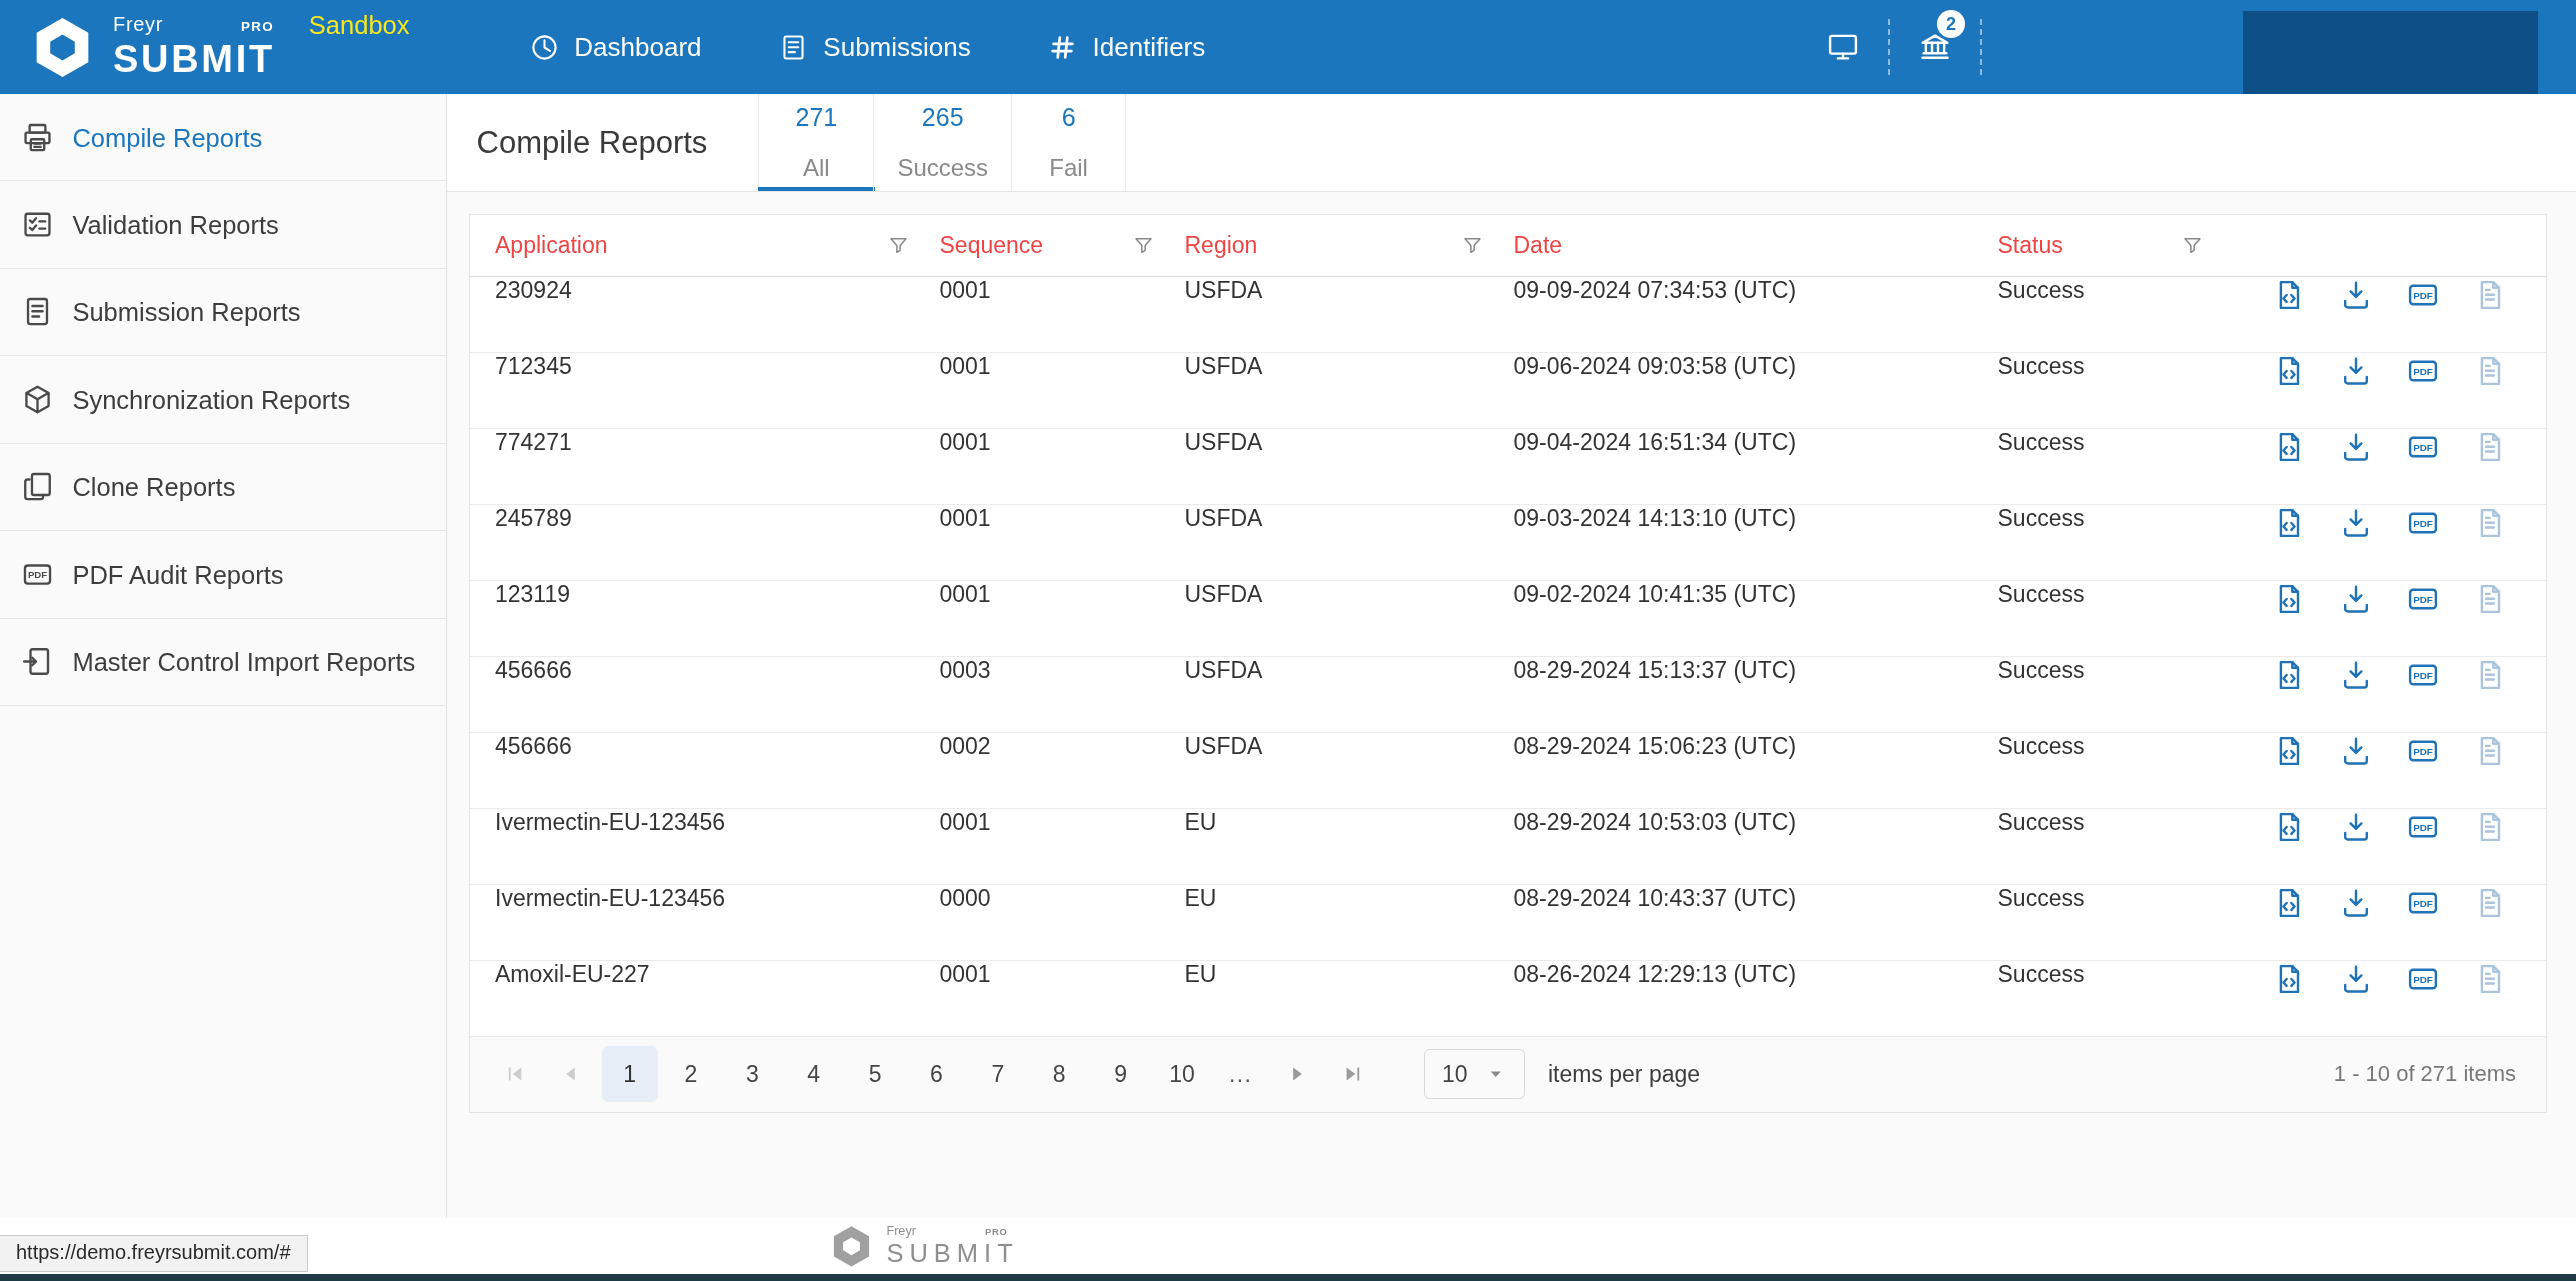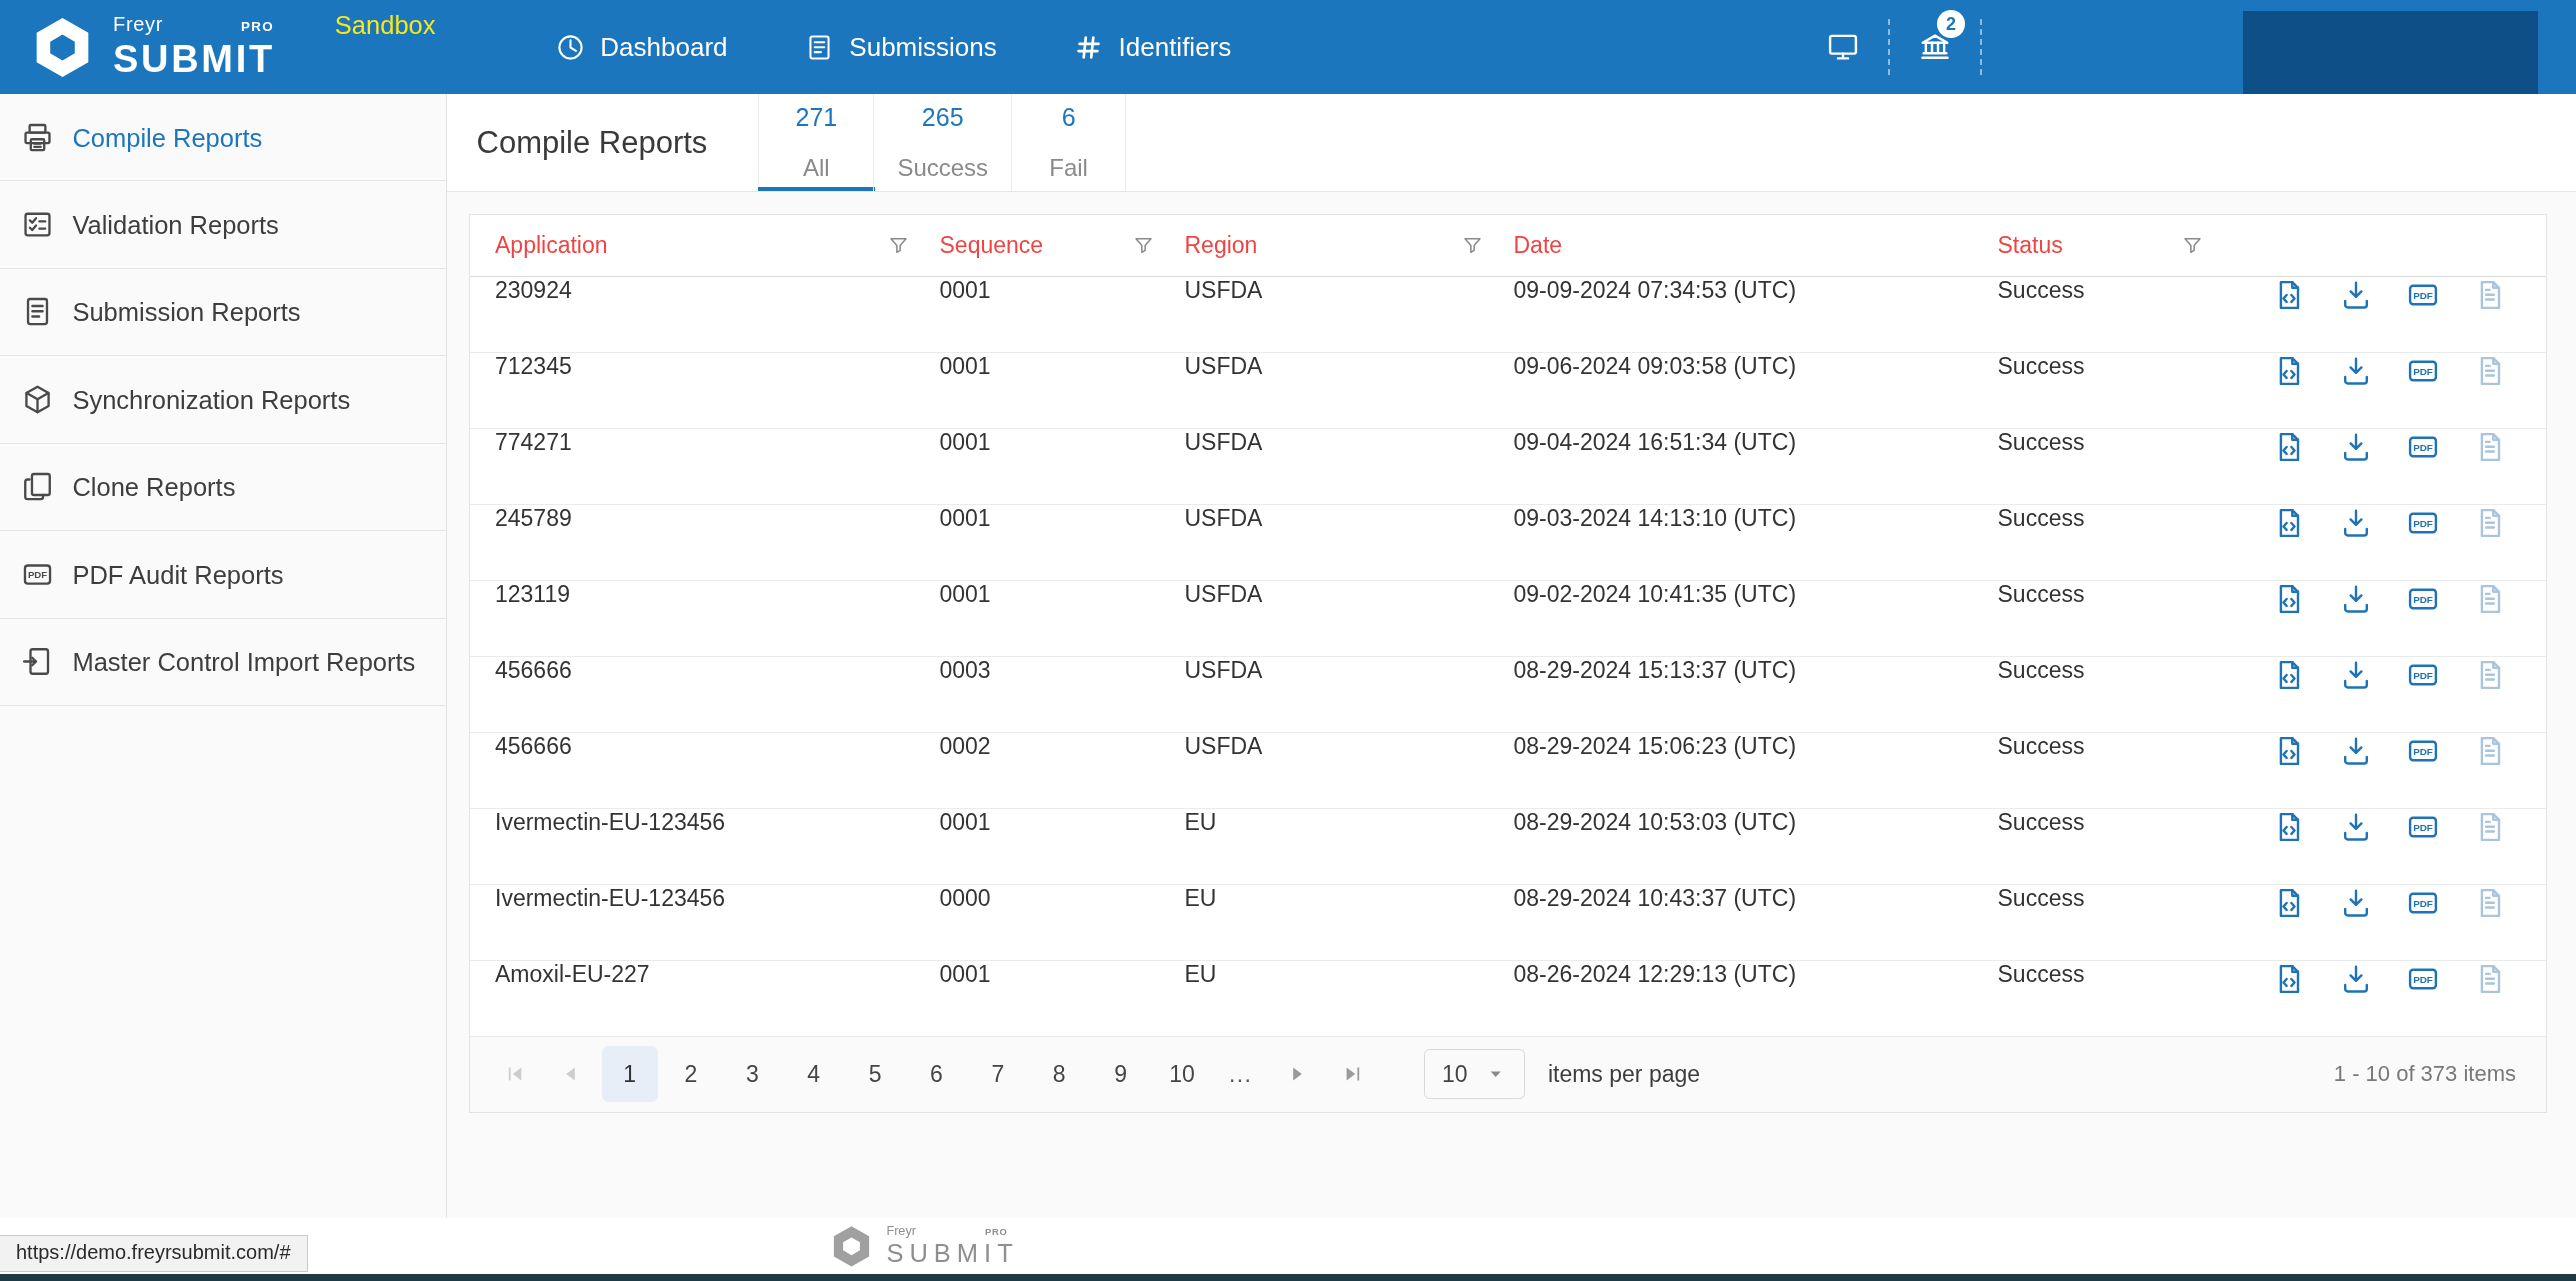--- a/index.html
+++ b/index.html
@@ -8,21 +8,21 @@
 
 
 .topbar{position:relative;height:94px;background:#1b76bd;display:flex;color:#fff}
 .brand{display:flex;align-items:center;gap:19px;padding-left:31px;cursor:pointer}
 .brand-hex svg{width:63px;height:63px}
 .brand-text{display:flex;flex-direction:column}
 .brand-row1{display:flex;align-items:baseline;justify-content:space-between;width:161px}
 .brand-freyr{font-size:20px;letter-spacing:0.7px}
 .brand-pro{font-size:13.4px;font-weight:bold;letter-spacing:1.3px}
 .brand-submit{font-size:38px;font-weight:bold;letter-spacing:2.7px;margin-top:2.7px}
-.sandbox{align-self:flex-start;margin-left:60px;margin-top:10.7px;font-size:25.5px;color:#f8e71c}
+.sandbox{align-self:flex-start;margin-left:34px;margin-top:10.7px;font-size:25.5px;color:#f8e71c}
 .topnav{display:flex;margin-left:81px}
 .nav-item{display:flex;align-items:center;gap:14.8px;padding:0 38px;font-size:26px;cursor:pointer}
 .nav-item.active{background:#14629f}
 .nav-icon svg{width:31px;height:31px}
 .top-icons{position:absolute;left:1825px;top:0;height:94px;display:flex;align-items:center}
 .icon-btn{cursor:pointer}
 .icon-btn svg{width:36px;height:36px}
 .sep{height:56px;border-left:2px dashed rgba(255,255,255,.5);margin:0 27px}
 .bank-wrap{position:relative;display:inline-flex;cursor:pointer}
 .badge{position:absolute;top:-19px;right:-12px;width:28px;height:28px;border-radius:50%;background:#fff;color:#1b76bd;font-size:18px;font-weight:bold;display:flex;align-items:center;justify-content:center}
@@ -630,21 +630,21 @@
           </span>
         <span class="page-size">
           <span class="ps-value">10</span>
           <span class="caret">
               <svg viewBox="0 0 24 24">
                 <path fill="currentColor" d="M6.4 9.4h11.2L12 15.6z"></path>
               </svg>
             </span>
         </span>
         <span class="per-label">items per page</span>
-        <span class="range">1 - 10 of 373 items</span>
+        <span class="range">1 - 10 of 271 items</span>
       </div>
     </div>
   </main>
 </div>
 
 <div class="footer">
   <div class="footer-logo">
     <span class="footer-hex">
         <svg viewBox="0 0 100 100">
           <path fill="currentColor" fill-rule="evenodd" d="M50 3L91 26.5v47L50 97 9 73.5v-47zM50 29.5L69.5 40.7v18.6L50 70.5 30.5 59.3V40.7z"></path>

